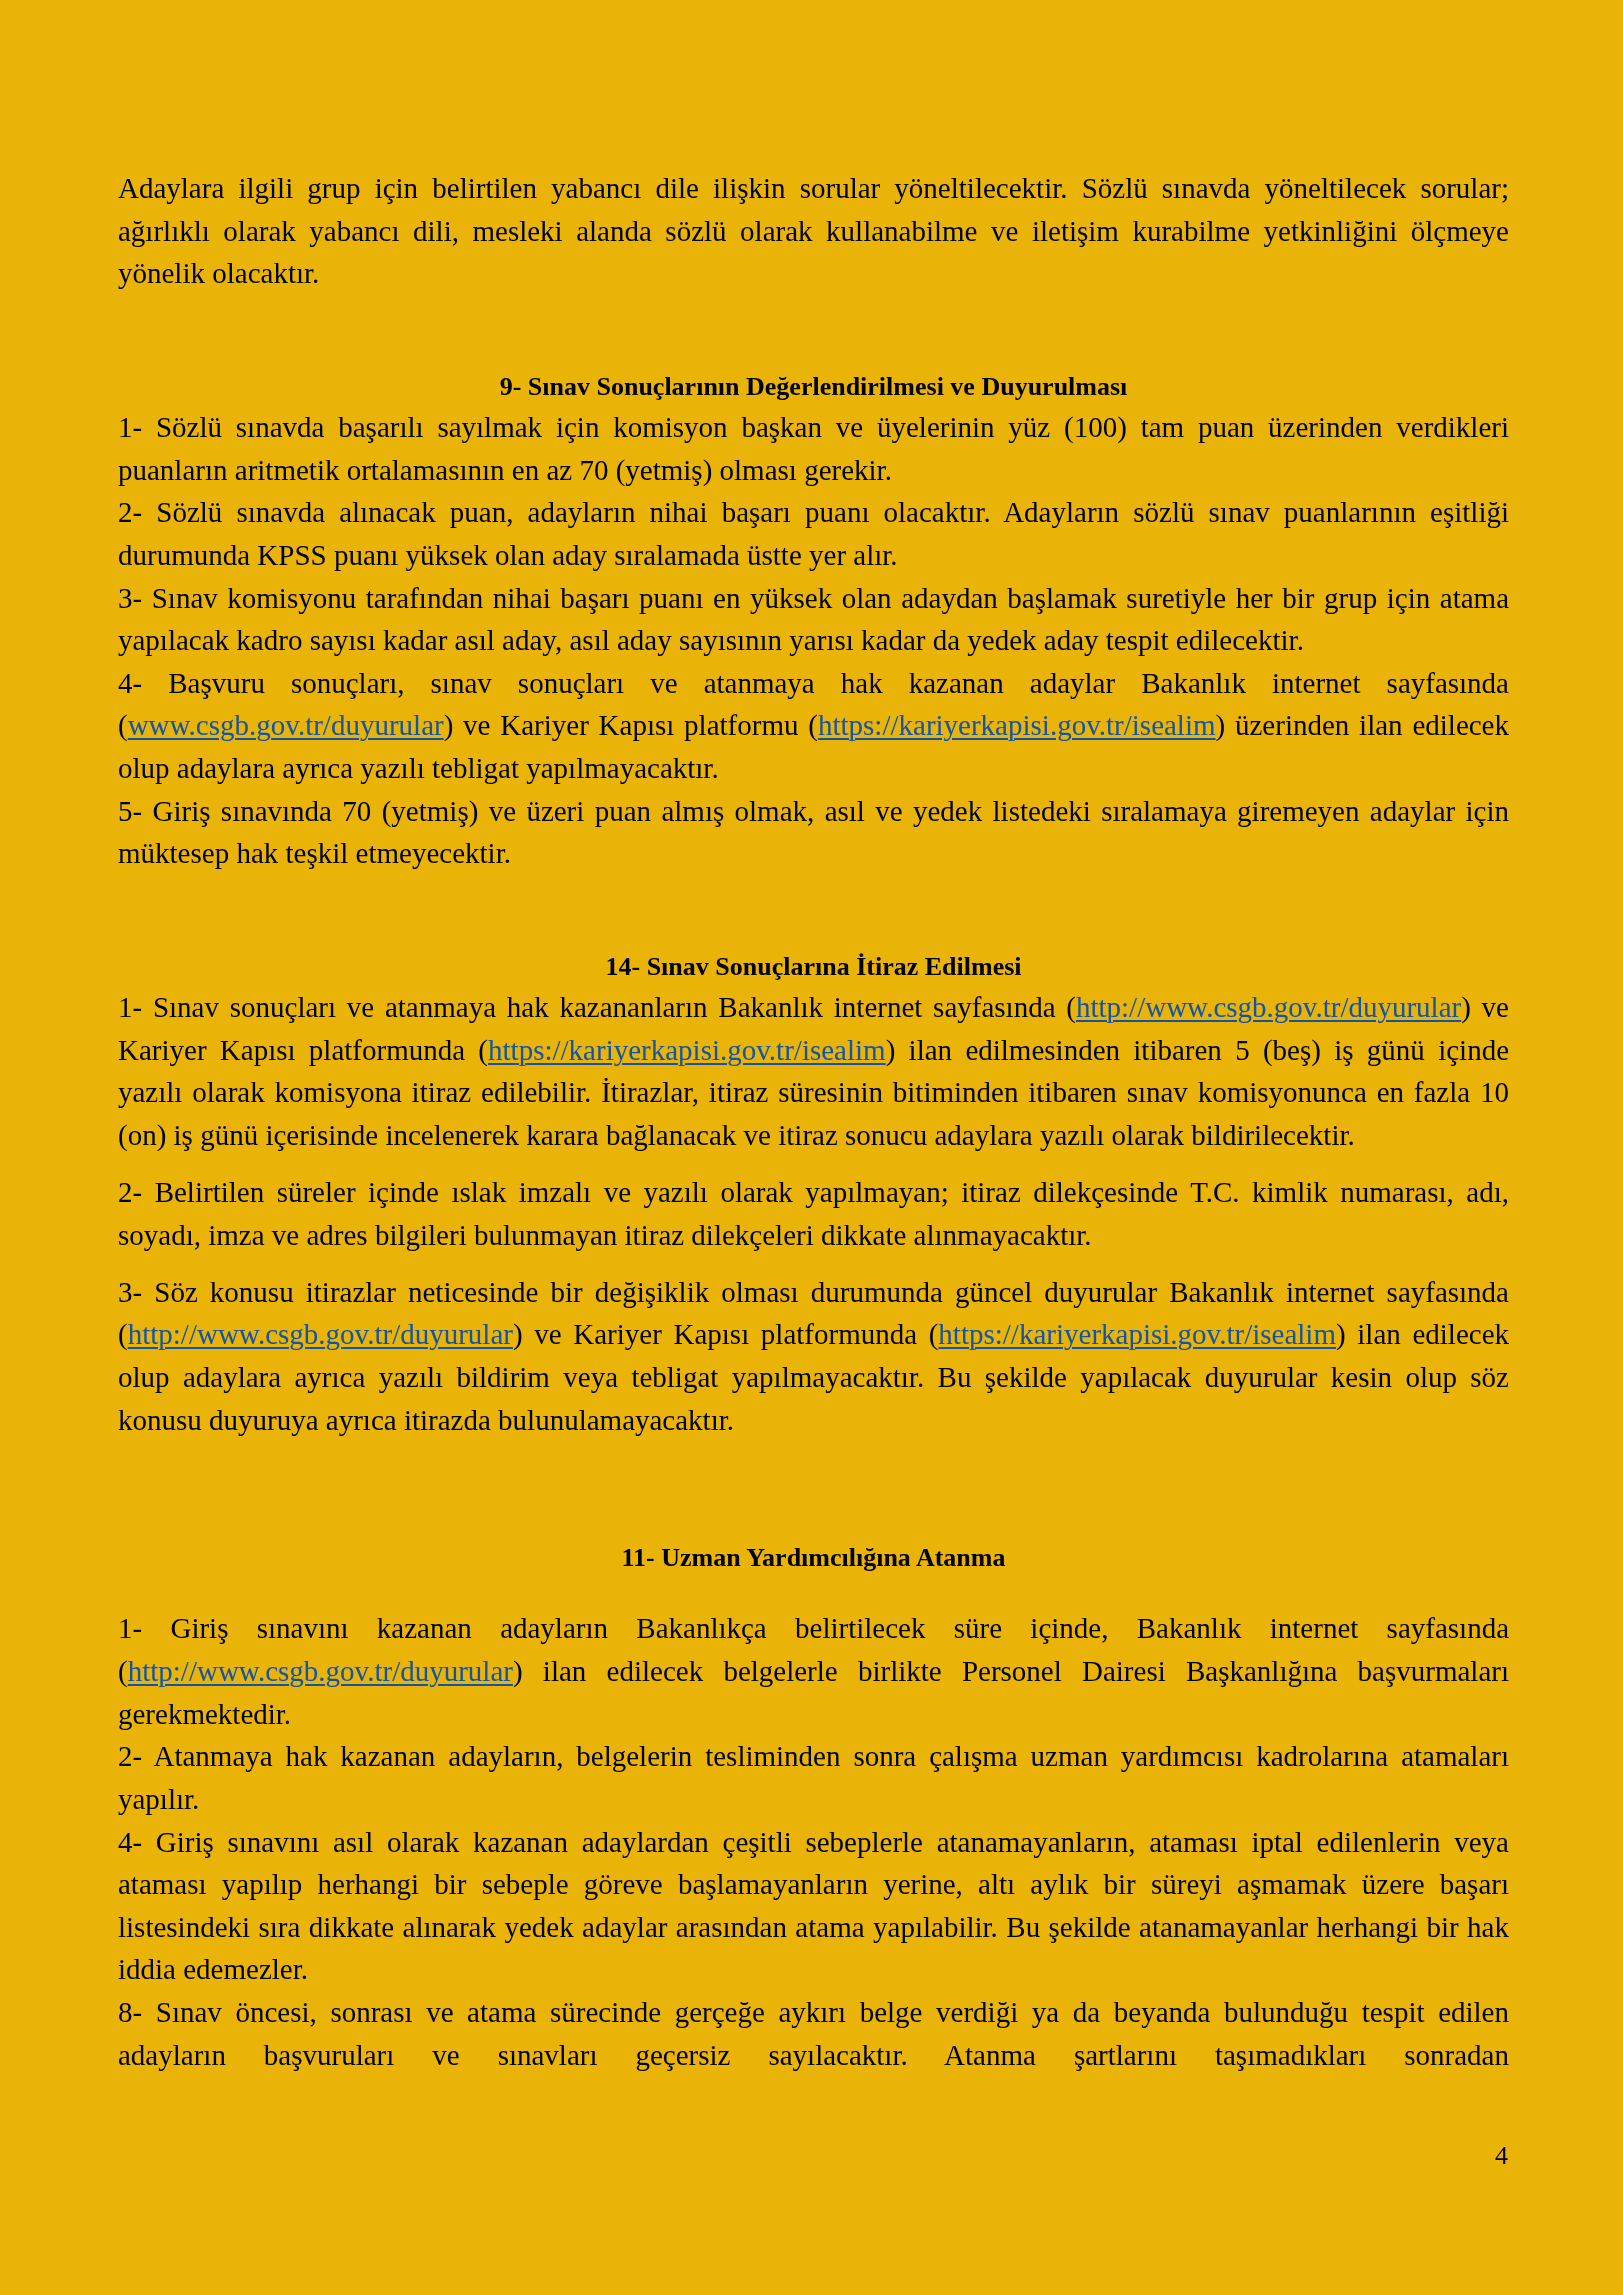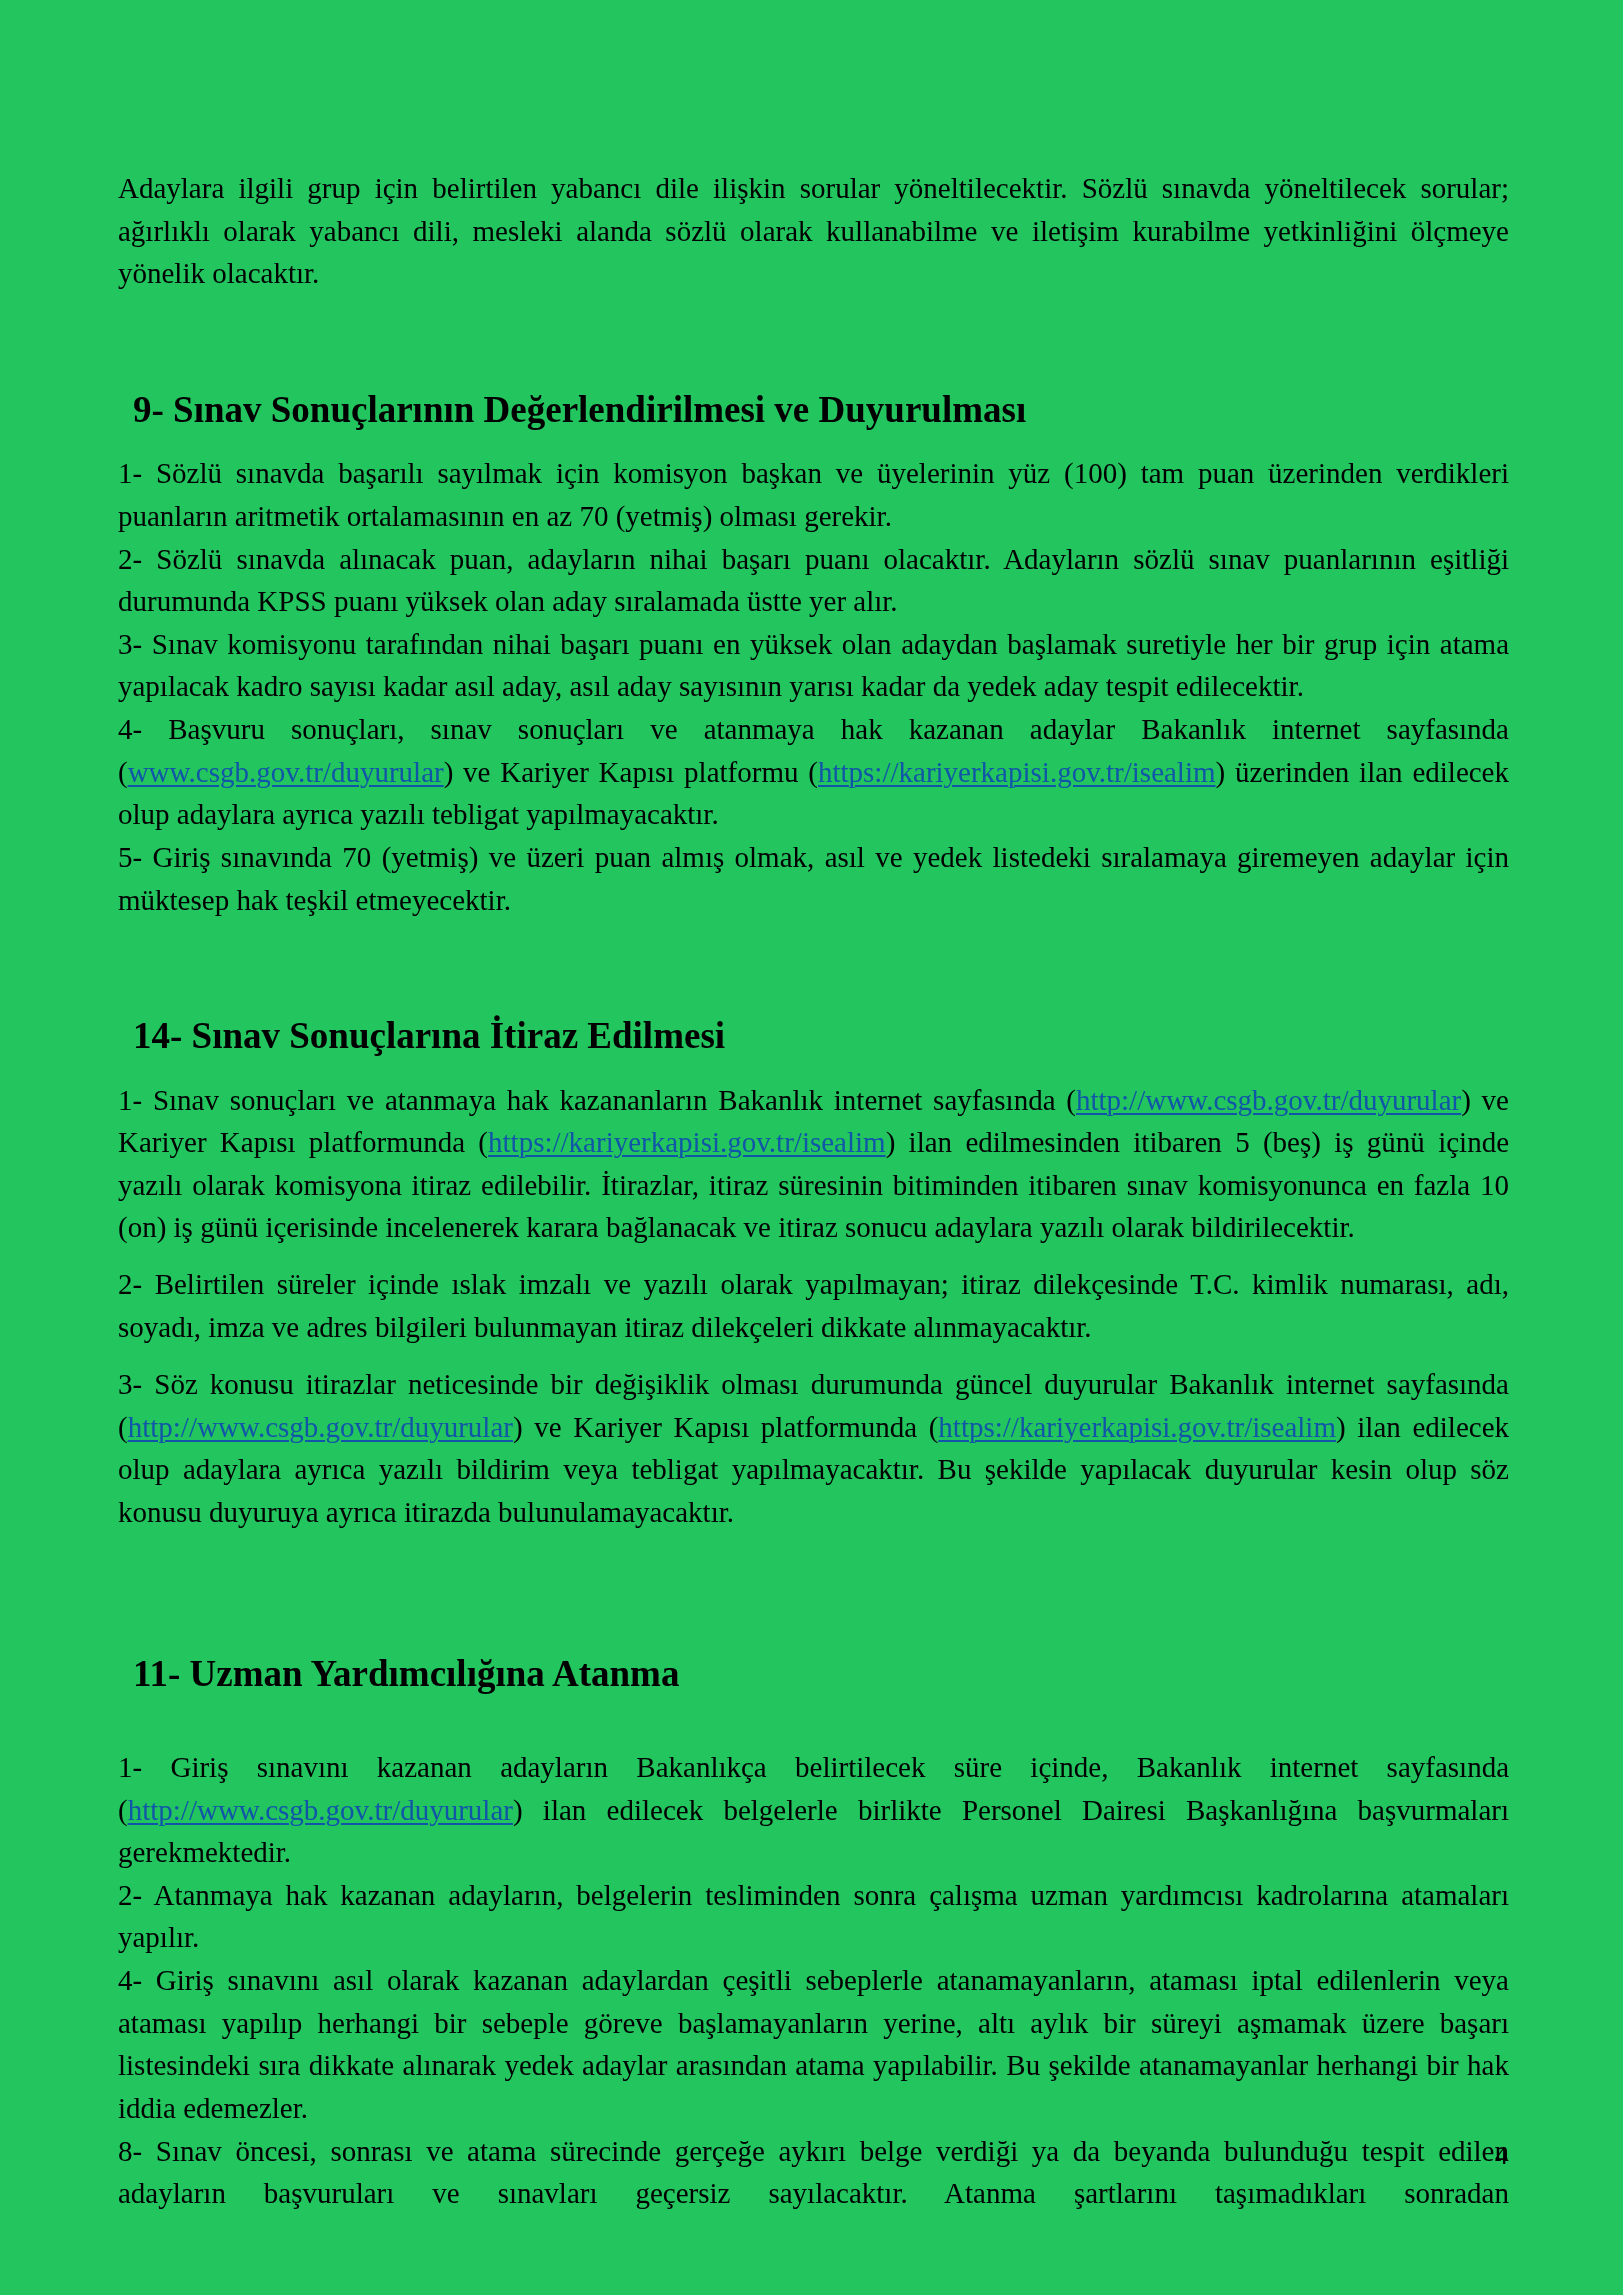--- a/index.html
+++ b/index.html
@@ -5,21 +5,21 @@
 <style>
   html, body {
     margin: 0;
     padding: 0;
     background: #ffffff;
   }
   .page {
     position: relative;
     width: 1623px;
     height: 2295px;
-    background: #22c55e;
+    background: #eab308;
     box-sizing: border-box;
     padding: 0;
     overflow: hidden;
     font-family: "Liberation Serif", "DejaVu Serif", serif;
     color: #000000;
   }
   .content {
     position: absolute;
     left: 118px;
     top: 167px;
@@ -29,26 +29,26 @@
     margin: 0;
     padding: 0;
     text-align: justify;
     text-justify: inter-word;
     font-size: 29px;
     line-height: 1.47;
     color: #000000;
     hyphens: none;
   }
   h2.heading {
-    margin: 15px;
+    margin: 0;
     padding: 0;
-    font-size: 37px;
+    font-size: 26px;
     line-height: 1.47;
     font-weight: bold;
-    text-align: left;
+    text-align: center;
   }
   .gap-section {
     height: 73px;
   }
   .gap-para {
     height: 14.4px;
   }
   .gap-before-11 {
     height: 98px;
   }

